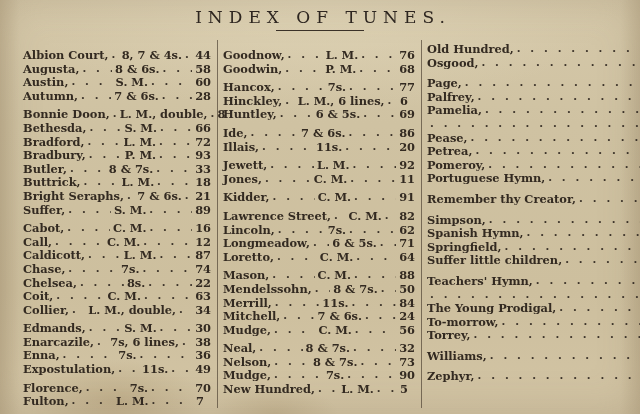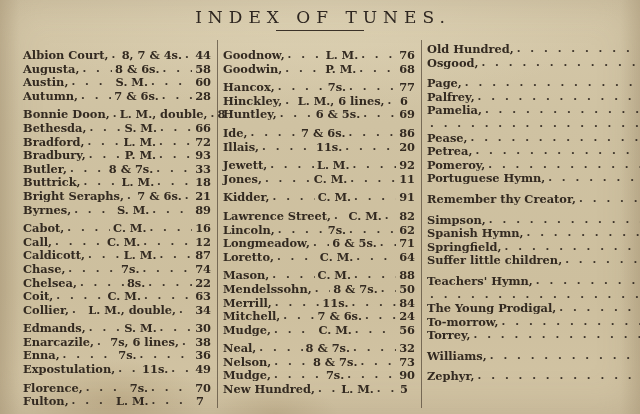--- a/index.html
+++ b/index.html
@@ -140,21 +140,21 @@
             <span class="pagenum">18</span>
           </div>
           <div class="row">
             <span class="name">Bright Seraphs,</span>
             <span class="leader"></span>
             <span class="meter">7 &amp; 6s.</span>
             <span class="leader"></span>
             <span class="pagenum">21</span>
           </div>
           <div class="row">
-            <span class="name">Byrnes,</span>
+            <span class="name">Suffer,</span>
             <span class="leader"></span>
             <span class="meter">S. M.</span>
             <span class="leader"></span>
             <span class="pagenum">89</span>
           </div>
         </div>
         <div class="group">
           <div class="row">
             <span class="name">Cabot,</span>
             <span class="leader"></span>

